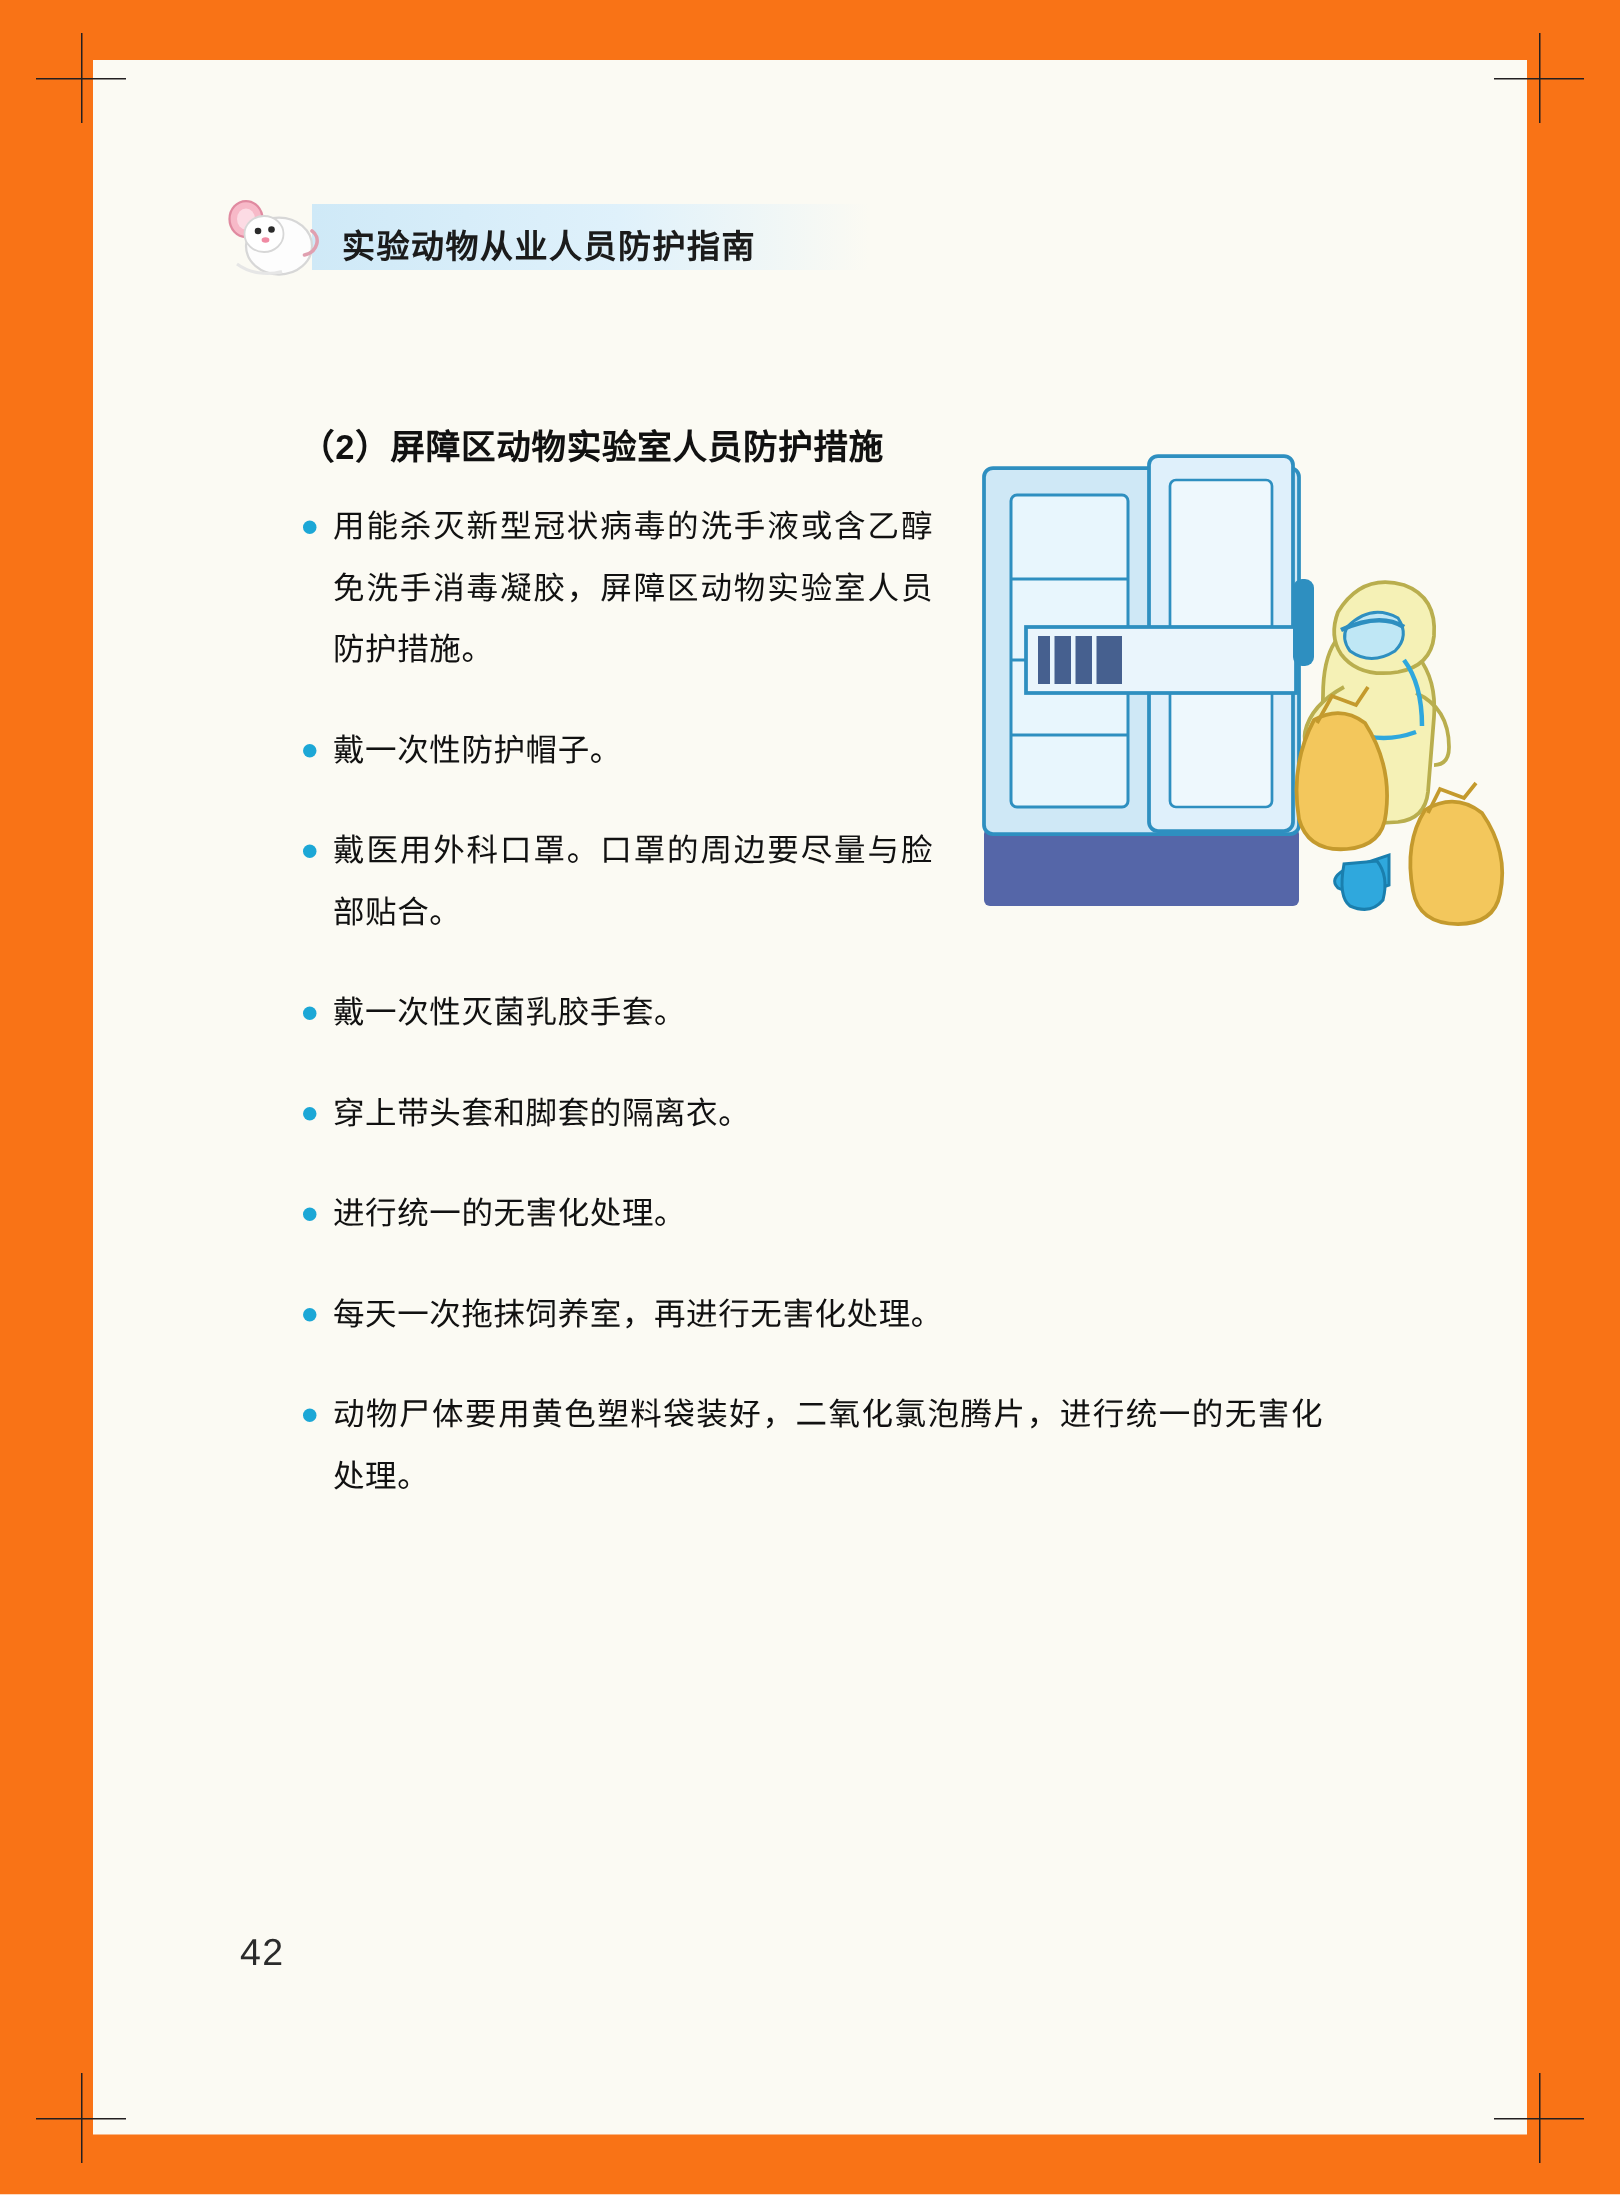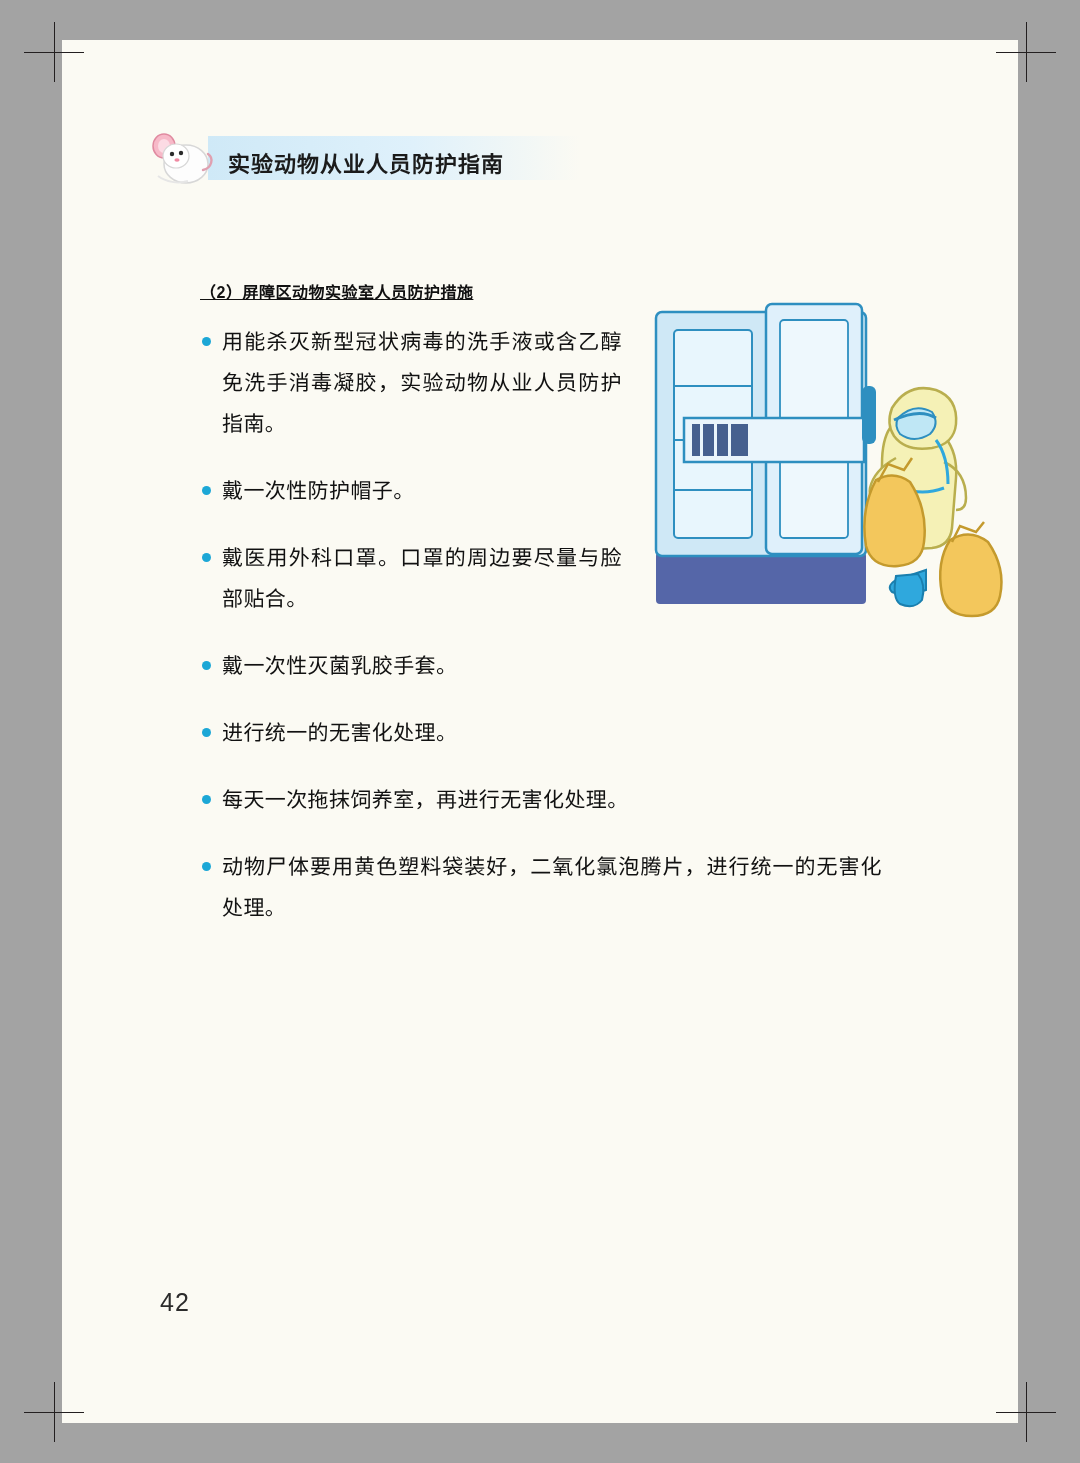--- a/index.html
+++ b/index.html
@@ -4,21 +4,21 @@
 <style>
   html, body {
     margin: 0;
     padding: 0;
     background: #ffffff;
   }
   .page {
     position: relative;
     width: 1080px;
     height: 1463px;
-    background: #a3a3a3;
+    background: #f97316;
     overflow: hidden;
     font-family: "Liberation Sans", "DejaVu Sans", sans-serif;
   }
   
   .paper {
     position: absolute;
     left: 62px;
     top: 40px;
     width: 956px;
     height: 1383px;
@@ -88,27 +88,26 @@
   }
 
   
   .content {
     position: absolute;
     left: 200px;
     top: 282px;
     width: 660px;
   }
   .section-title {
-    font-size: 16px;
+    font-size: 23px;
     font-weight: 700;
     color: #111;
     letter-spacing: 0.5px;
     margin: 0 0 18px 0;
     line-height: 1.4;
-    text-decoration: underline;
   }
   ul.bullets {
     list-style: none;
     margin: 0;
     padding: 0;
     width: 660px;
   }
   ul.bullets li {
     position: relative;
     padding-left: 22px;
@@ -236,24 +235,25 @@
 
     <path d="M236 190 q18 -10 34 2 q18 28 14 60 q-2 22 -26 24 q-26 2 -32 -20 q-6 -36 10 -66 z" fill="#f3c75c" stroke="#c49a2d" stroke-width="2.5"></path>
     <path d="M238 192 l10 -18 l16 6 l8 -12" fill="none" stroke="#c49a2d" stroke-width="2.5"></path>
     <path d="M310 250 q20 -12 38 2 q18 26 12 54 q-4 20 -28 20 q-26 0 -30 -22 q-6 -32 8 -54 z" fill="#f3c75c" stroke="#c49a2d" stroke-width="2.5"></path>
     <path d="M312 252 l8 -16 l16 6 l8 -10" fill="none" stroke="#c49a2d" stroke-width="2.5"></path>
   </svg>
 
   <div class="content">
     <h2 class="section-title">（2）屏障区动物实验室人员防护措施</h2>
     <ul class="bullets">
-      <li class="narrow">用能杀灭新型冠状病毒的洗手液或含乙醇免洗手消毒凝胶，实验动物从业人员防护指南。</li>
+      <li class="narrow">用能杀灭新型冠状病毒的洗手液或含乙醇免洗手消毒凝胶，屏障区动物实验室人员防护措施。</li>
       <li class="narrow">戴一次性防护帽子。</li>
       <li class="narrow">戴医用外科口罩。口罩的周边要尽量与脸部贴合。</li>
       <li class="narrow">戴一次性灭菌乳胶手套。</li>
+      <li class="narrow">穿上带头套和脚套的隔离衣。</li>
       <li class="narrow">进行统一的无害化处理。</li>
       <li class="wide">每天一次拖抹饲养室，再进行无害化处理。</li>
       <li class="wide">动物尸体要用黄色塑料袋装好，二氧化氯泡腾片，进行统一的无害化处理。</li>
     </ul>
   </div>
 
   <div class="page-number">42</div>
 
 </div>
 

